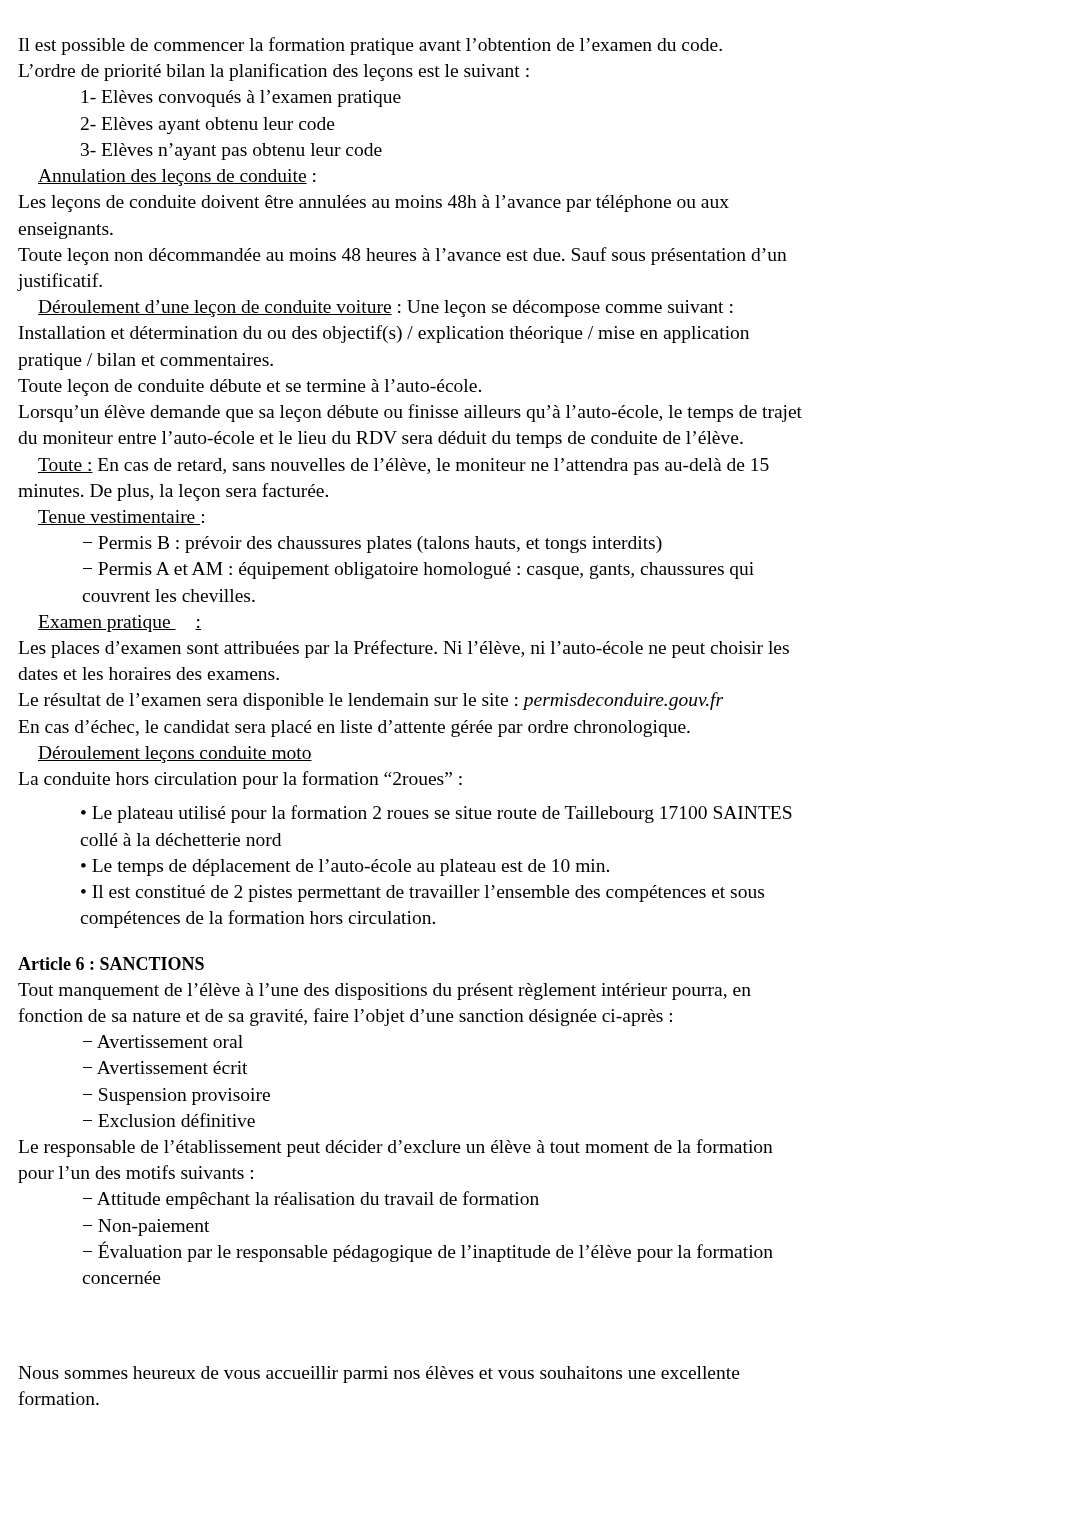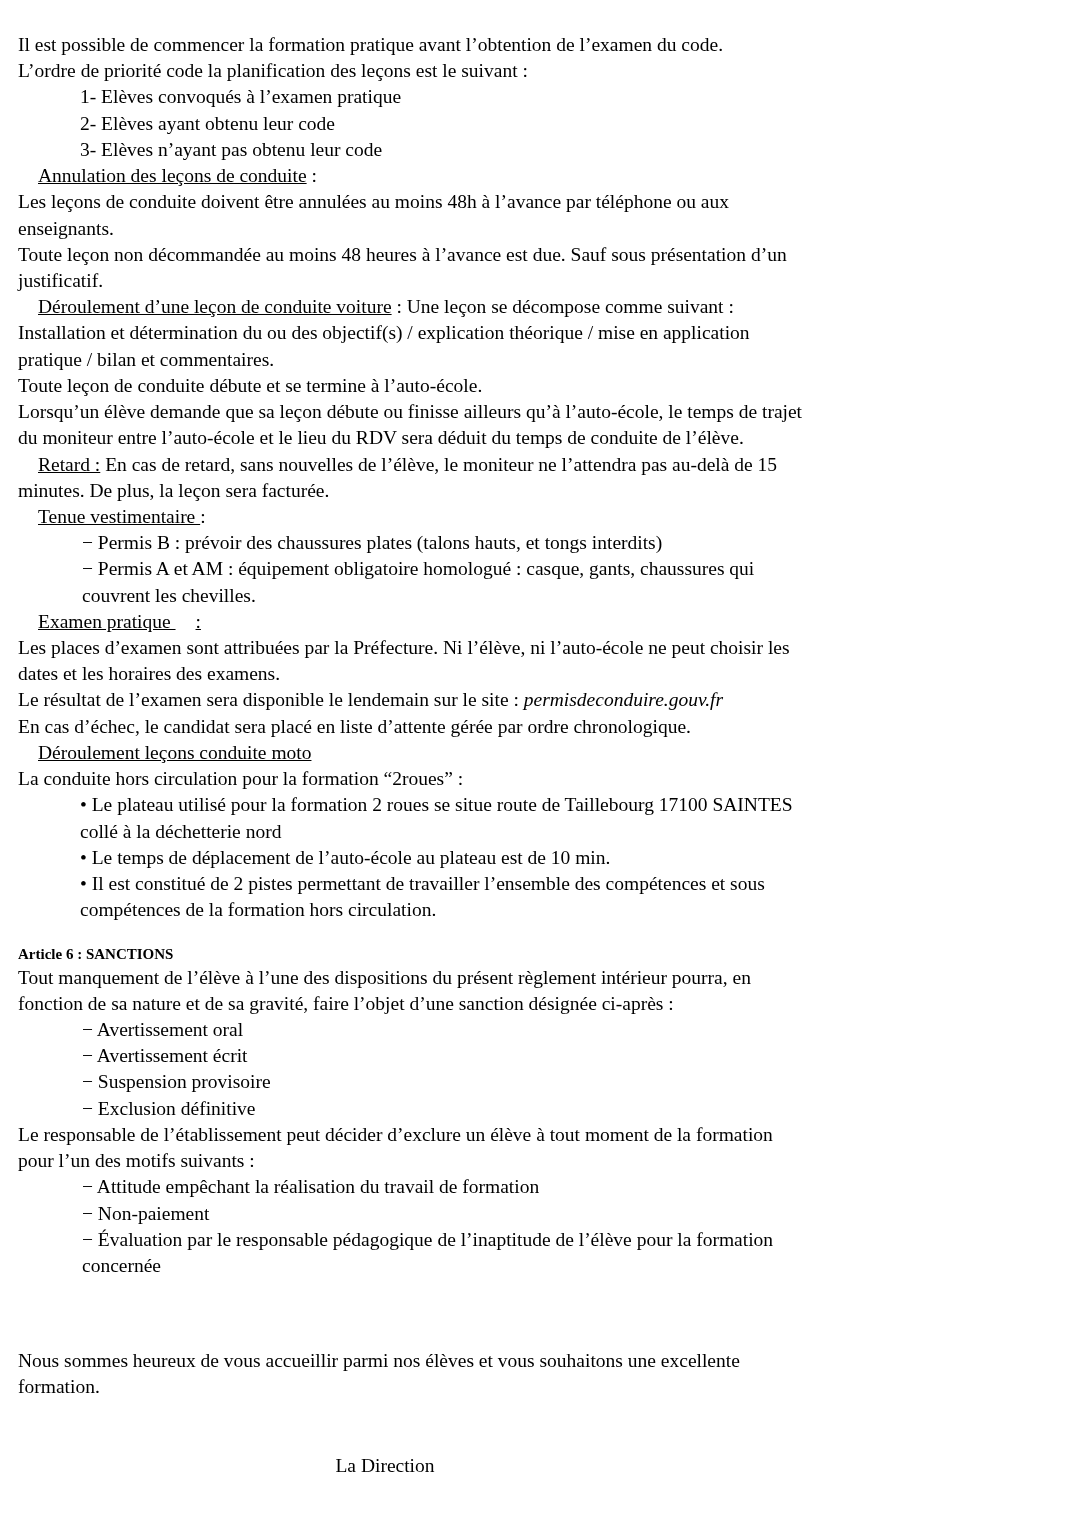--- a/index.html
+++ b/index.html
@@ -46,62 +46,62 @@
     padding-left: 64px;
   }
   .blockgap {
     height: 21px;
   }
   .bigblockgap {
     height: 48px;
   }
   .section-title {
     font-weight: bold;
-    font-size: 15px;
+    font-size: 18px;
   }
   .signature {
     text-align: center;
     padding-right: 60px;
     padding-top: 52px;
   }
 </style>
 </head>
 <body>
 
 <div class="page">
 
   <p class="line">Il est possible de commencer la formation pratique avant l’obtention de l’examen du code.</p>
-  <p class="line">L’ordre de priorité code la planification des leçons est le suivant :</p>
+  <p class="line">L’ordre de priorité bilan la planification des leçons est le suivant :</p>
 
   <p class="line indent1">1- Elèves convoqués à l’examen pratique</p>
   <p class="line indent1">2- Elèves ayant obtenu leur code</p>
   <p class="line indent1">3- Elèves n’ayant pas obtenu leur code</p>
 
   <p class="line"><span class="ul">Annulation des leçons de conduite</span><span> :</span></p>
   <p class="line">Les leçons de conduite doivent être annulées au moins 48h à l’avance par téléphone ou aux enseignants.</p>
   <p class="line">Toute leçon non décommandée au moins 48 heures à l’avance est due. Sauf sous présentation d’un justificatif.</p>
 
   <p class="line"><span class="ul">Déroulement d’une leçon de conduite voiture</span><span> : Une leçon se décompose comme suivant : Installation et détermination du ou des objectif(s) / explication théorique / mise en application pratique / bilan et commentaires.</span></p>
   <p class="line">Toute leçon de conduite débute et se termine à l’auto-école.</p>
   <p class="line">Lorsqu’un élève demande que sa leçon débute ou finisse ailleurs qu’à l’auto-école, le temps de trajet du moniteur entre l’auto-école et le lieu du RDV sera déduit du temps de conduite de l’élève.</p>
 
-  <p class="line"><span class="ul">Retard :</span><span> En cas de retard, sans nouvelles de l’élève, le moniteur ne l’attendra pas au-delà de 15 minutes. De plus, la leçon sera facturée.</span></p>
+  <p class="line"><span class="ul">Toute :</span><span> En cas de retard, sans nouvelles de l’élève, le moniteur ne l’attendra pas au-delà de 15 minutes. De plus, la leçon sera facturée.</span></p>
 
   <p class="line"><span class="ul">Tenue vestimentaire </span><span>:</span></p>
   <p class="line indent-dash">− Permis B : prévoir des chaussures plates (talons hauts, et tongs interdits)</p>
   <p class="line indent-dash">− Permis A et AM : équipement obligatoire homologué : casque, gants, chaussures qui couvrent les chevilles.</p>
 
   <p class="line"><span class="ul">Examen pratique </span><span class="ul">:</span></p>
   <p class="line">Les places d’examen sont attribuées par la Préfecture. Ni l’élève, ni l’auto-école ne peut choisir les dates et les horaires des examens.</p>
   <p class="line"><span>Le résultat de l’examen sera disponible le lendemain sur le site : </span><span class="italic">permisdeconduire.gouv.fr</span></p>
   <p class="line">En cas d’échec, le candidat sera placé en liste d’attente gérée par ordre chronologique.</p>
 
   <p class="line"><span class="ul">Déroulement leçons conduite moto</span></p>
   <p class="line"> La conduite hors circulation pour la formation “2roues” :</p>
-  <p class="line indent-bullet" style="text-indent:0;">• Le plateau utilisé pour la formation 2 roues se situe route de Taillebourg 17100 SAINTES collé à la déchetterie nord</p>
+  <p class="line indent-bullet" style="text-indent:0;margin-top:8px;">• Le plateau utilisé pour la formation 2 roues se situe route de Taillebourg 17100 SAINTES collé à la déchetterie nord</p>
   <p class="line indent-bullet">• Le temps de déplacement de l’auto-école au plateau est de 10 min.</p>
   <p class="line indent-bullet">• Il est constitué de 2 pistes permettant de travailler l’ensemble des compétences et sous compétences de la formation hors circulation.</p>
 
   <div class="blockgap"></div>
 
   <p class="line section-title">Article 6 : SANCTIONS</p>
   <p class="line"> Tout manquement de l’élève à l’une des dispositions du présent règlement intérieur pourra, en fonction de sa nature et de sa gravité, faire l’objet d’une sanction désignée ci-après :</p>
 
   <p class="line indent-dash">− Avertissement oral</p>
   <p class="line indent-dash">− Avertissement écrit</p>
@@ -112,15 +112,14 @@
 
   <p class="line indent-dash">− Attitude empêchant la réalisation du travail de formation</p>
   <p class="line indent-dash">− Non-paiement</p>
   <p class="line indent-dash">− Évaluation par le responsable pédagogique de l’inaptitude de l’élève pour la formation concernée</p>
 
   <div class="bigblockgap"></div>
   <div class="blockgap"></div>
 
   <p class="line">Nous sommes heureux de vous accueillir parmi nos élèves et vous souhaitons une excellente formation.</p>
 
-  <p class="line signature">La Direction</p>
 
 </div>
 
 </body></html>

